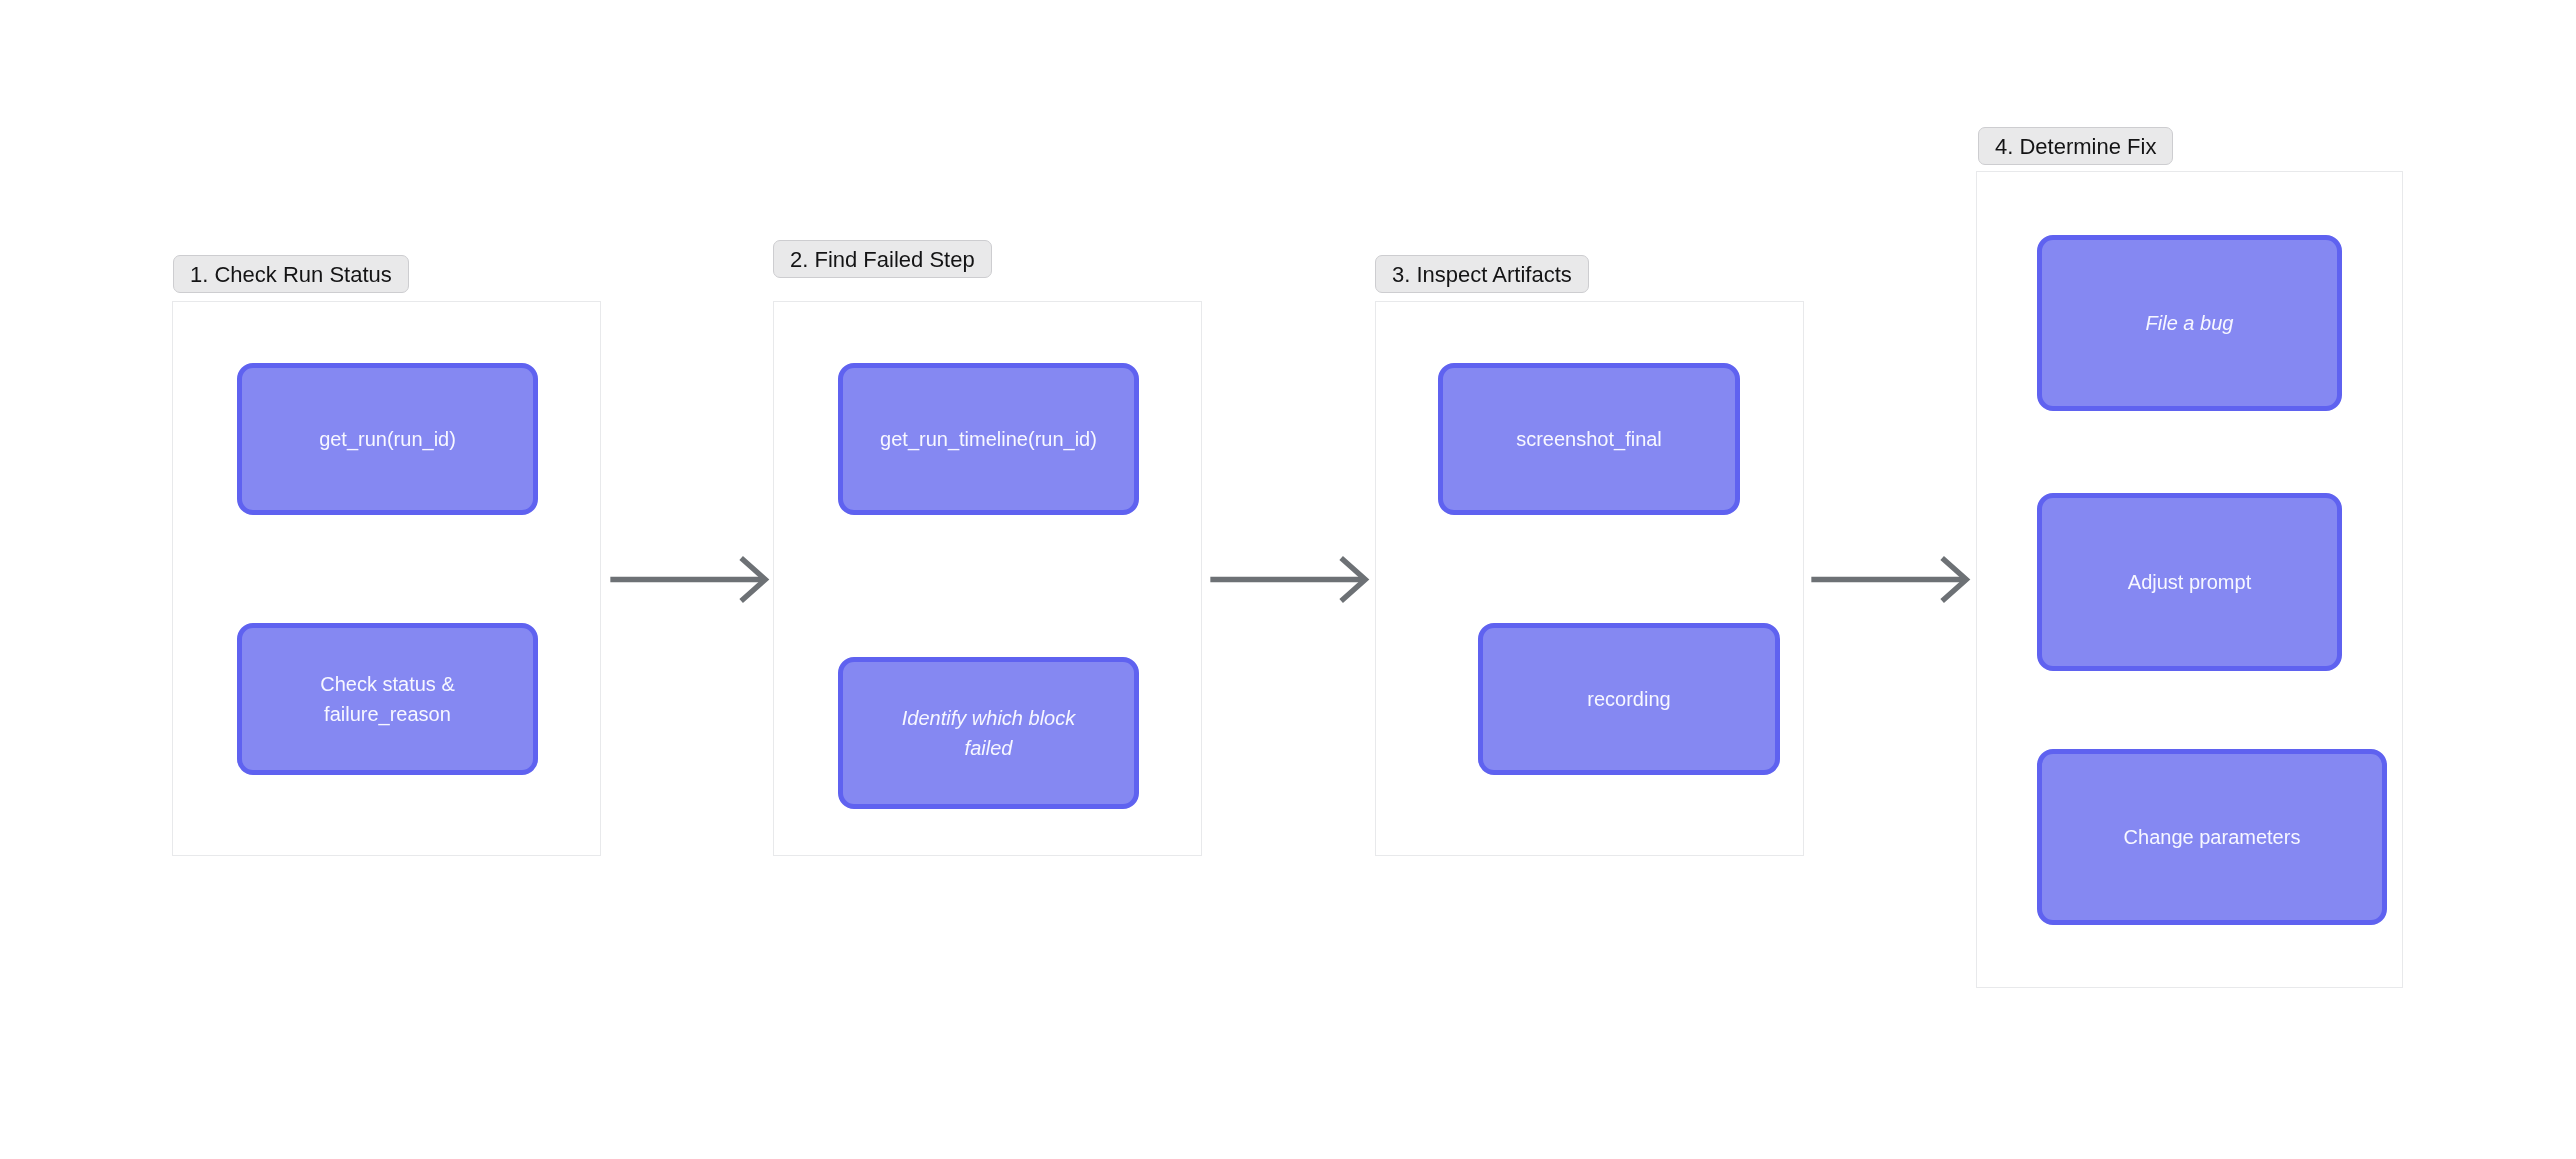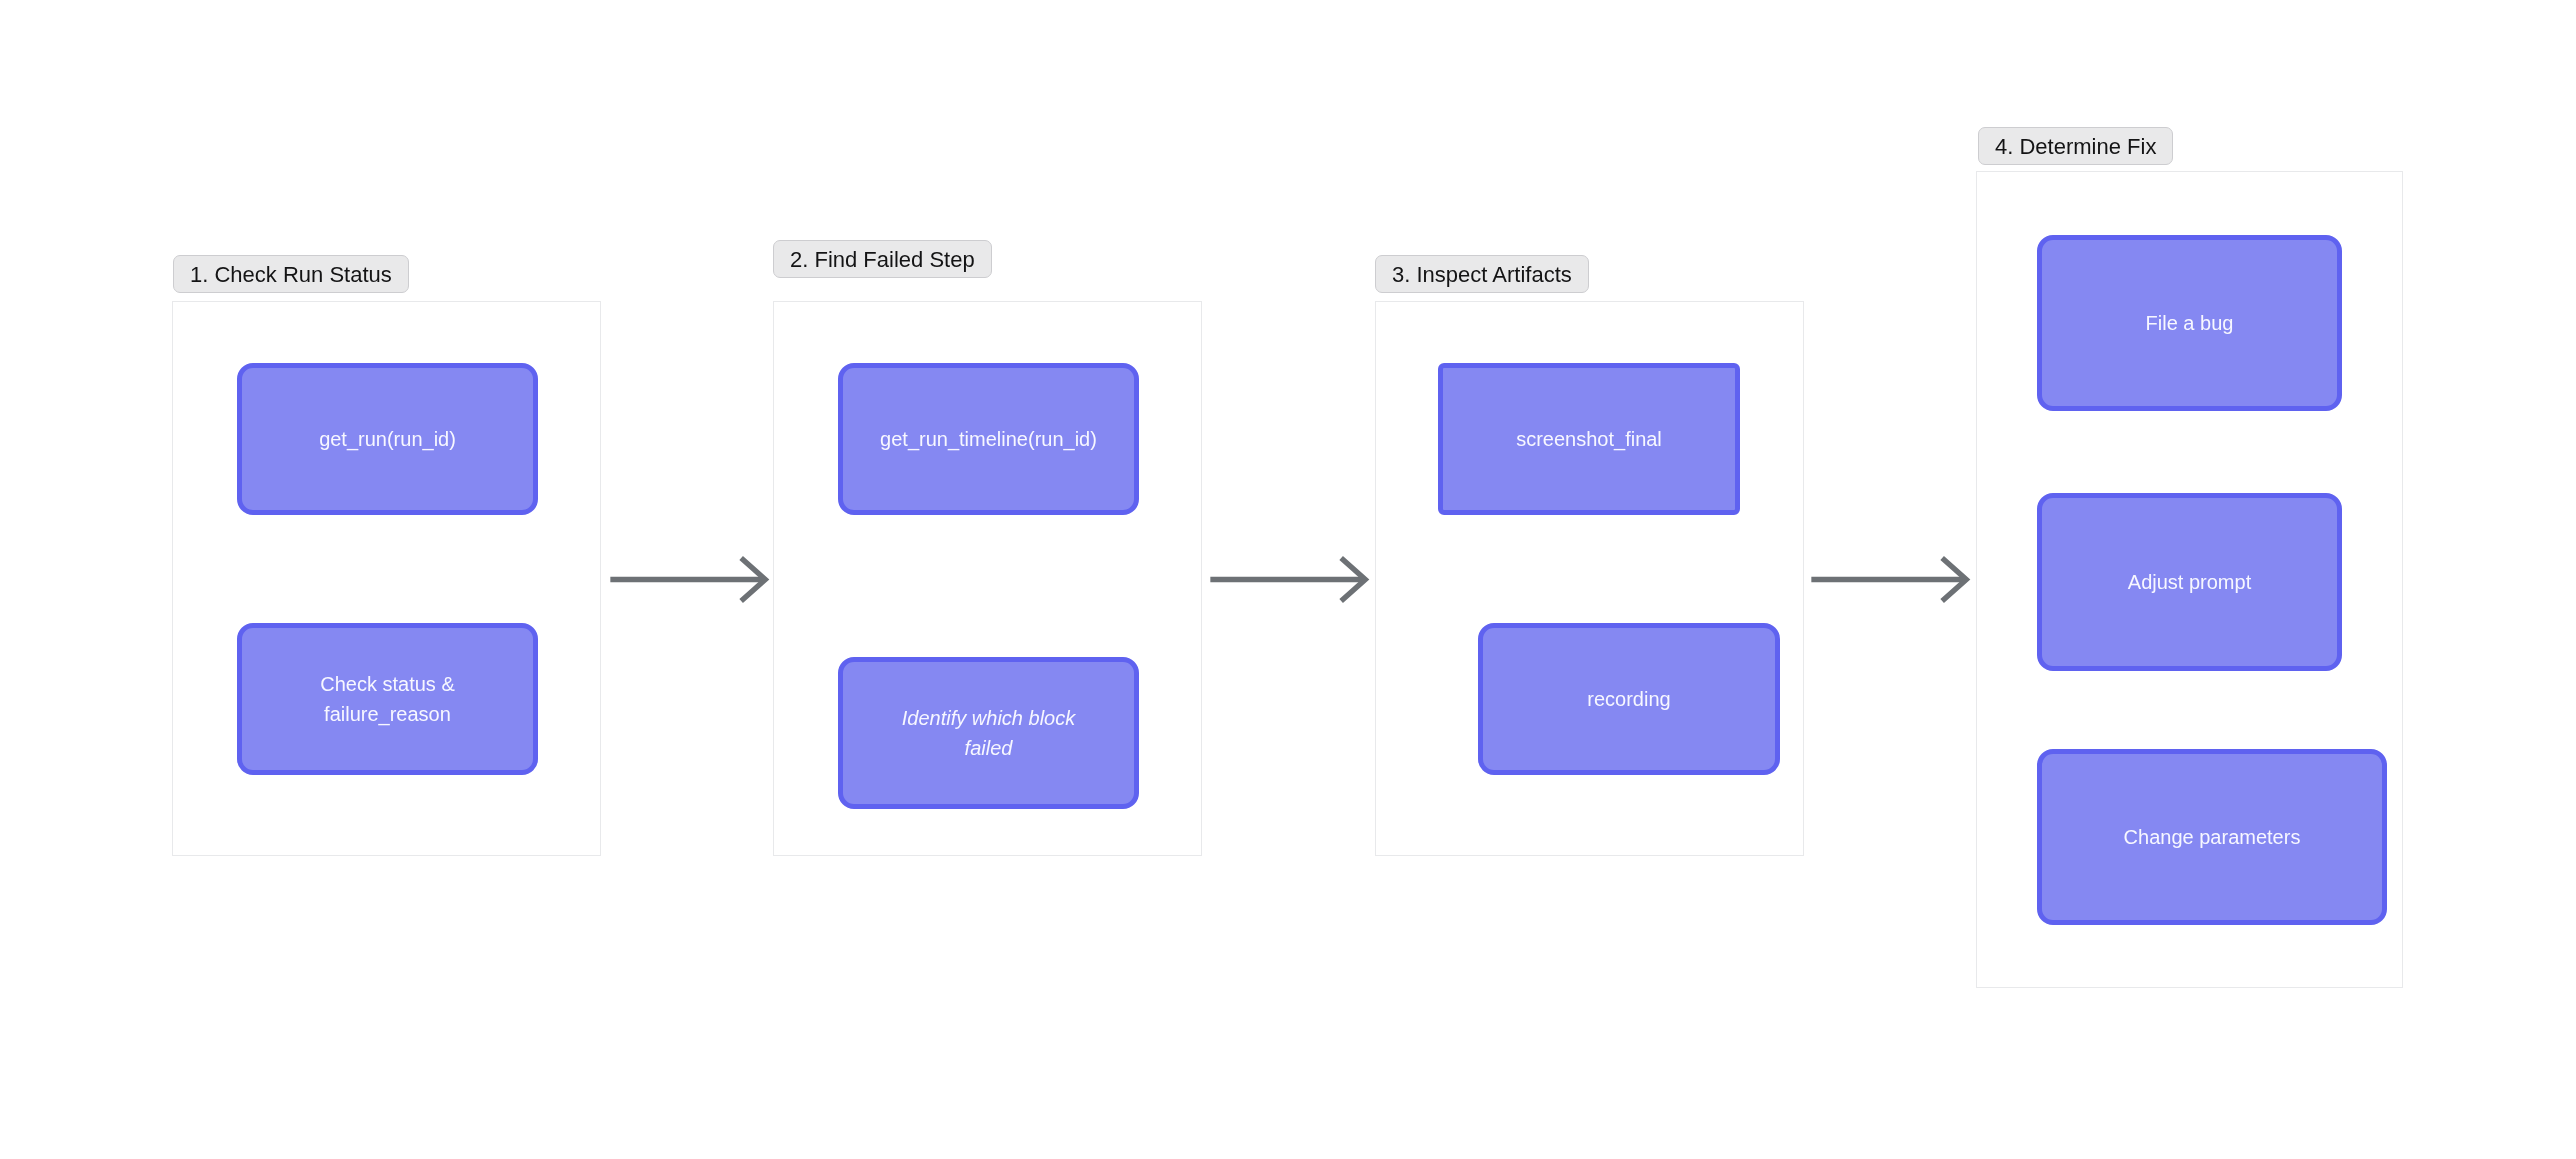--- a/index.html
+++ b/index.html
@@ -75,23 +75,23 @@
 
   #group-1-label { left: 173px;  top: 255px; text-align: center; }
   #group-2-label { left: 773px; top: 240px; }
   #group-3-label { left: 1375px; top: 255px; }
   #group-4-label { left: 1978px; top: 127px; }
 
   #node-1-1 { left: 237px;  top: 363px; }
   #node-1-2 { left: 237px;  top: 623px; }
   #node-2-1 { left: 838px; top: 363px; }
   #node-2-2 { left: 838px; top: 657px; font-style: italic; }
-  #node-3-1 { left: 1438px; top: 363px; width: 302px; border-radius: 6px; }
+  #node-3-1 { left: 1438px; top: 363px; width: 302px; }
   #node-3-2 { left: 1438px; top: 623px; width: 302px; margin-left: 40px; }
-  #node-4-1 { left: 2037px; top: 235px;  width: 305px; height: 176px; }
+  #node-4-1 { left: 2037px; top: 235px;  width: 305px; height: 176px; font-style: italic; }
   #node-4-2 { left: 2037px; top: 493px;  width: 305px; height: 178px; }
   #node-4-3 { left: 2037px; top: 749px; width: 350px; height: 176px; }
 
   #arrow-1 { left: 609px;  top: 529px; }
   #arrow-2 { left: 1209px; top: 529px; }
   #arrow-3 { left: 1810px; top: 529px; }
 </style>
 </head>
 <body>
 

